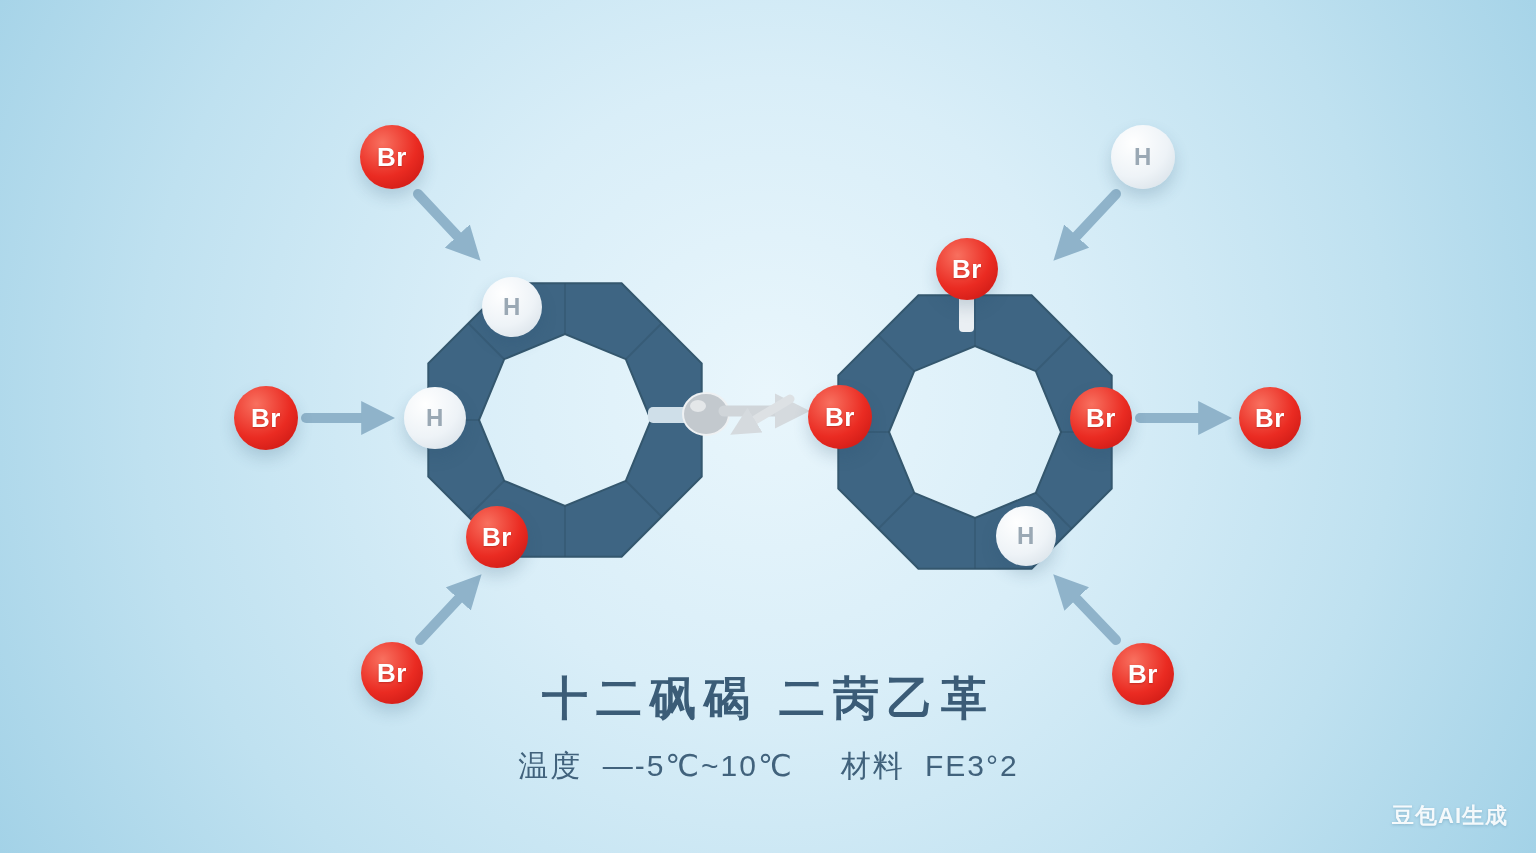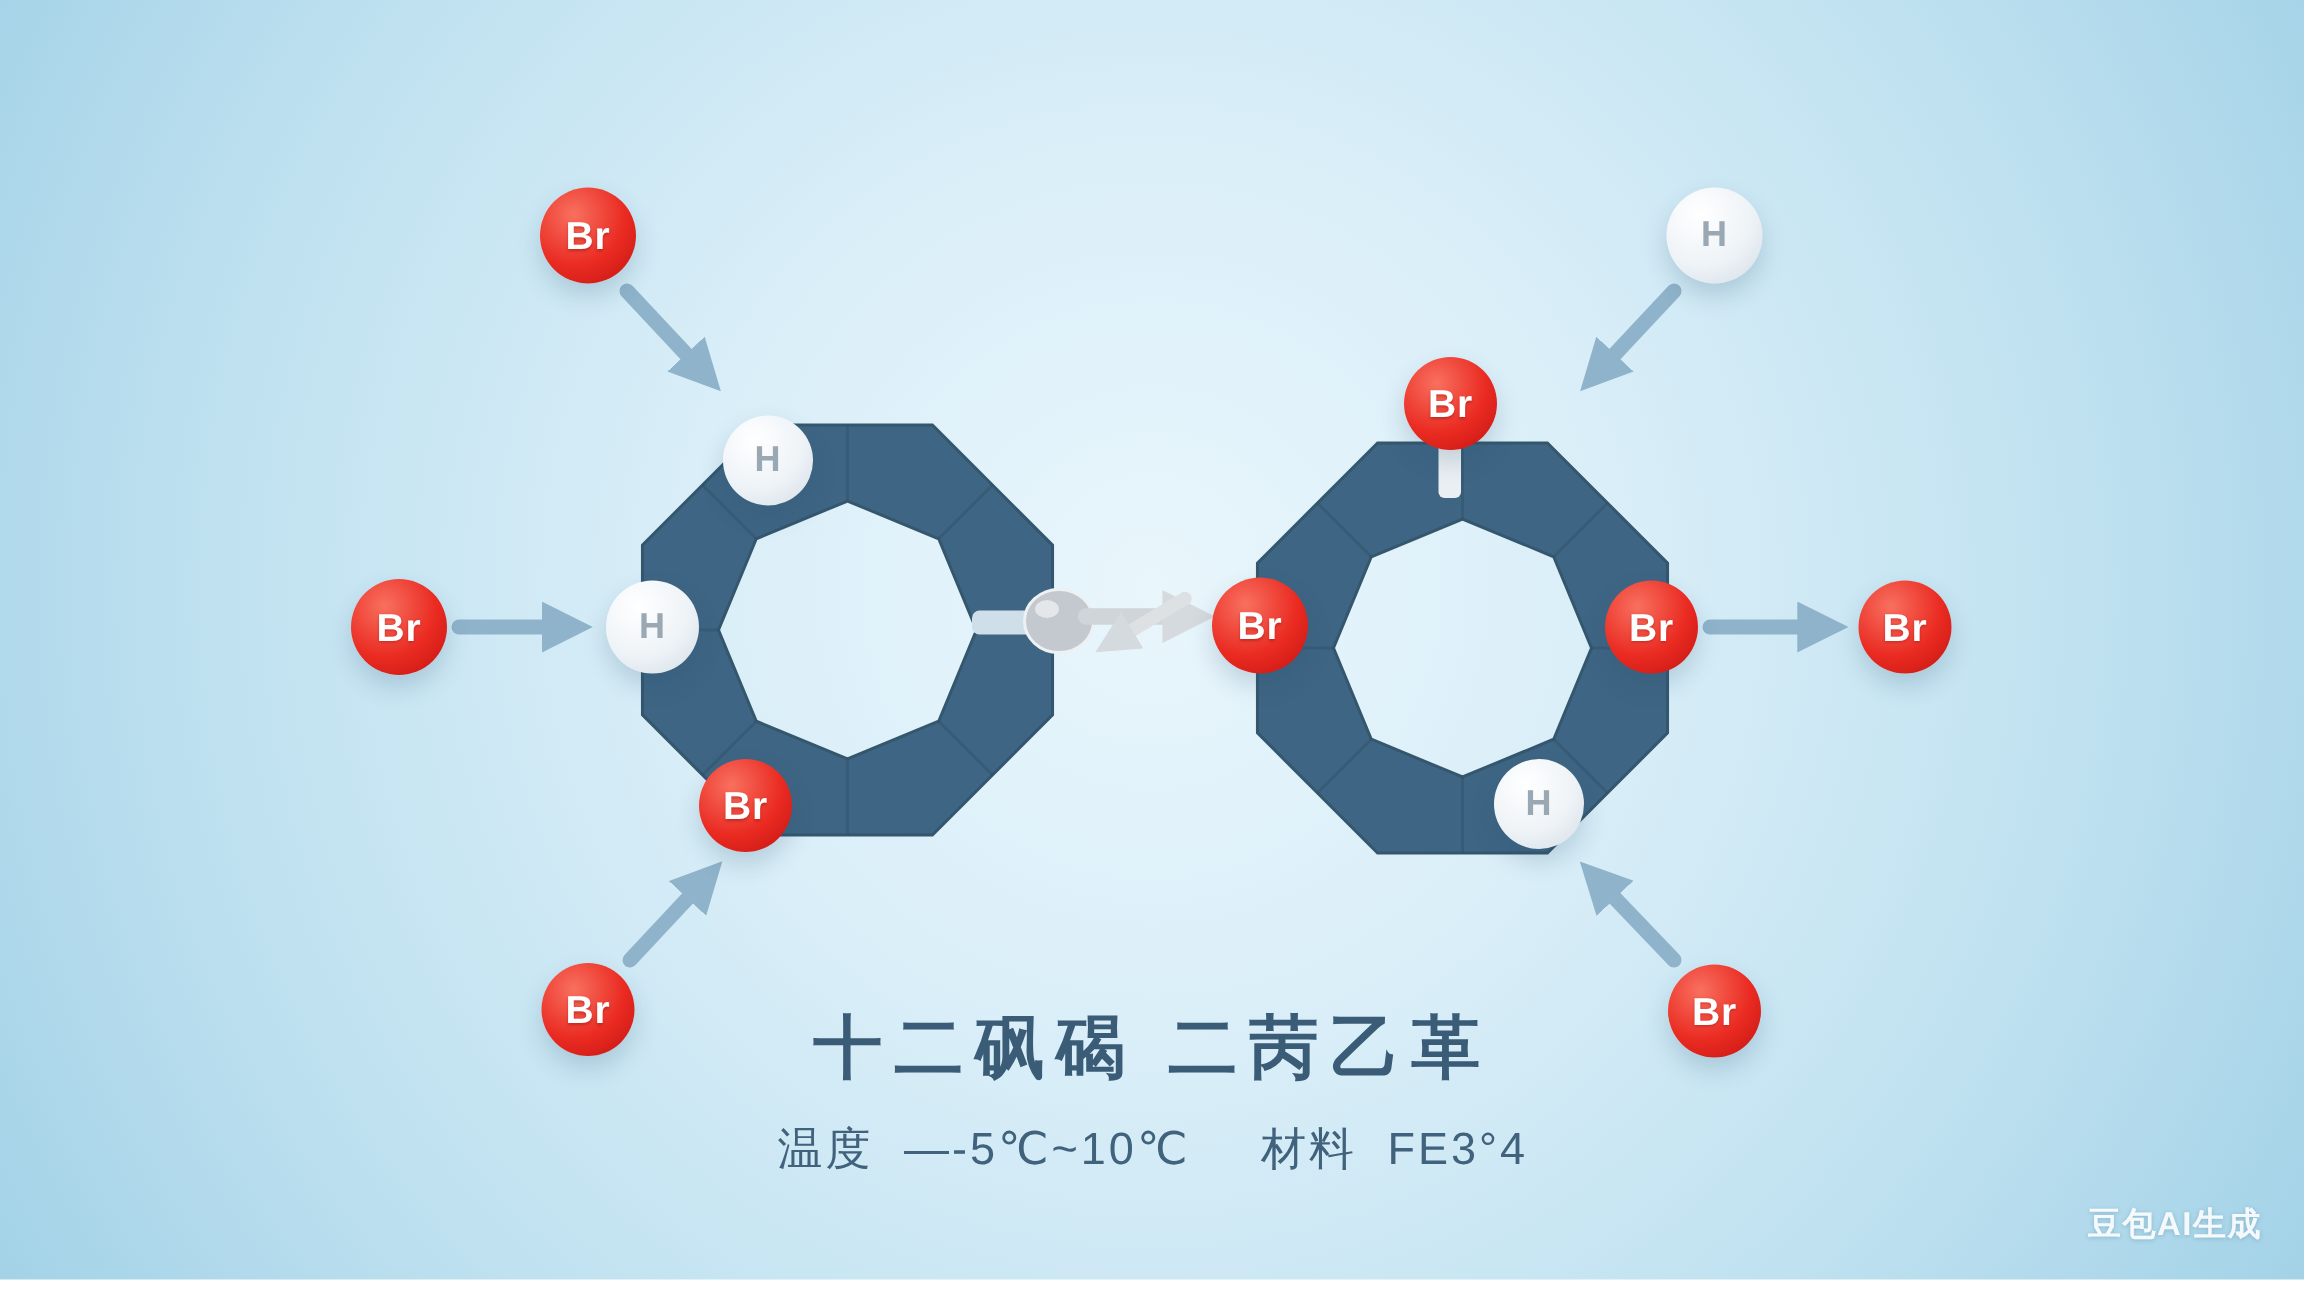--- a/index.html
+++ b/index.html
@@ -119,19 +119,19 @@
 
   <div class="caption">
     <div class="title">十二砜碣 二苪乙革</div>
     <div class="subtitle">
       <span class="cond">
         <span class="lbl">温度</span>
         <span>—-5℃~10℃</span>
       </span>
       <span class="cond">
         <span class="lbl">材料</span>
-        <span>FE3°4</span>
+        <span>FE3°2</span>
       </span>
     </div>
   </div>
 
   <div class="watermark">豆包AI生成</div>
 </div>
 
 </body></html>

